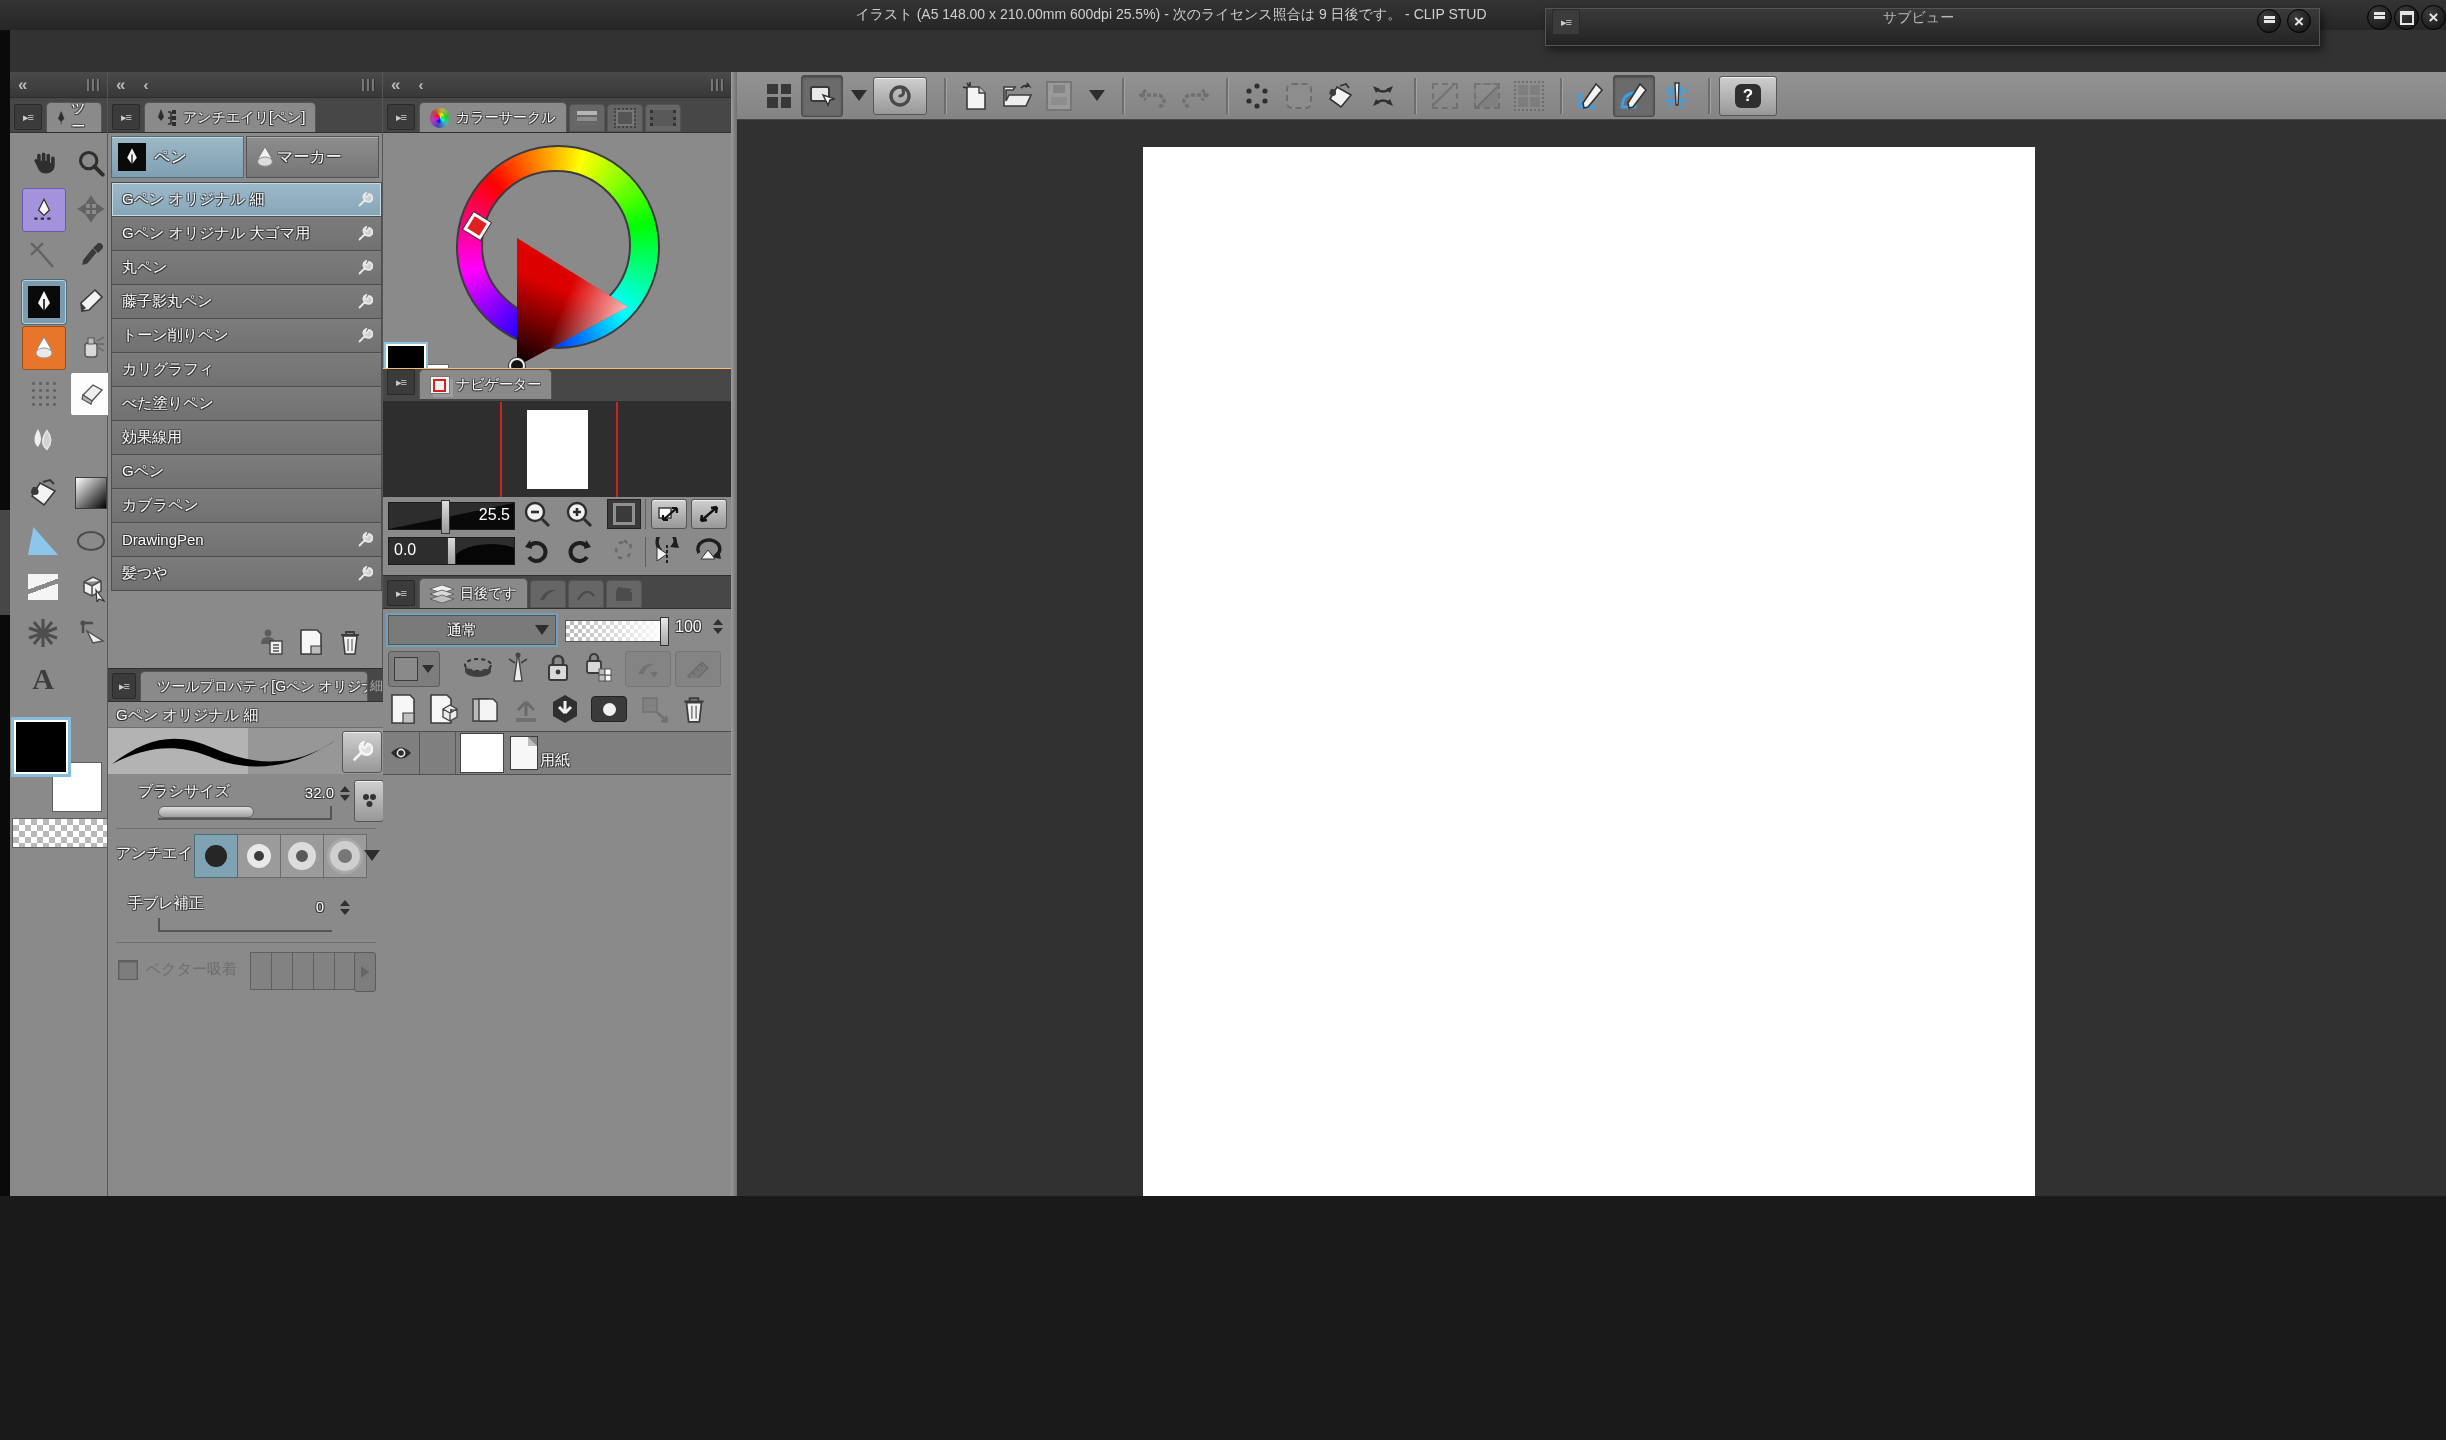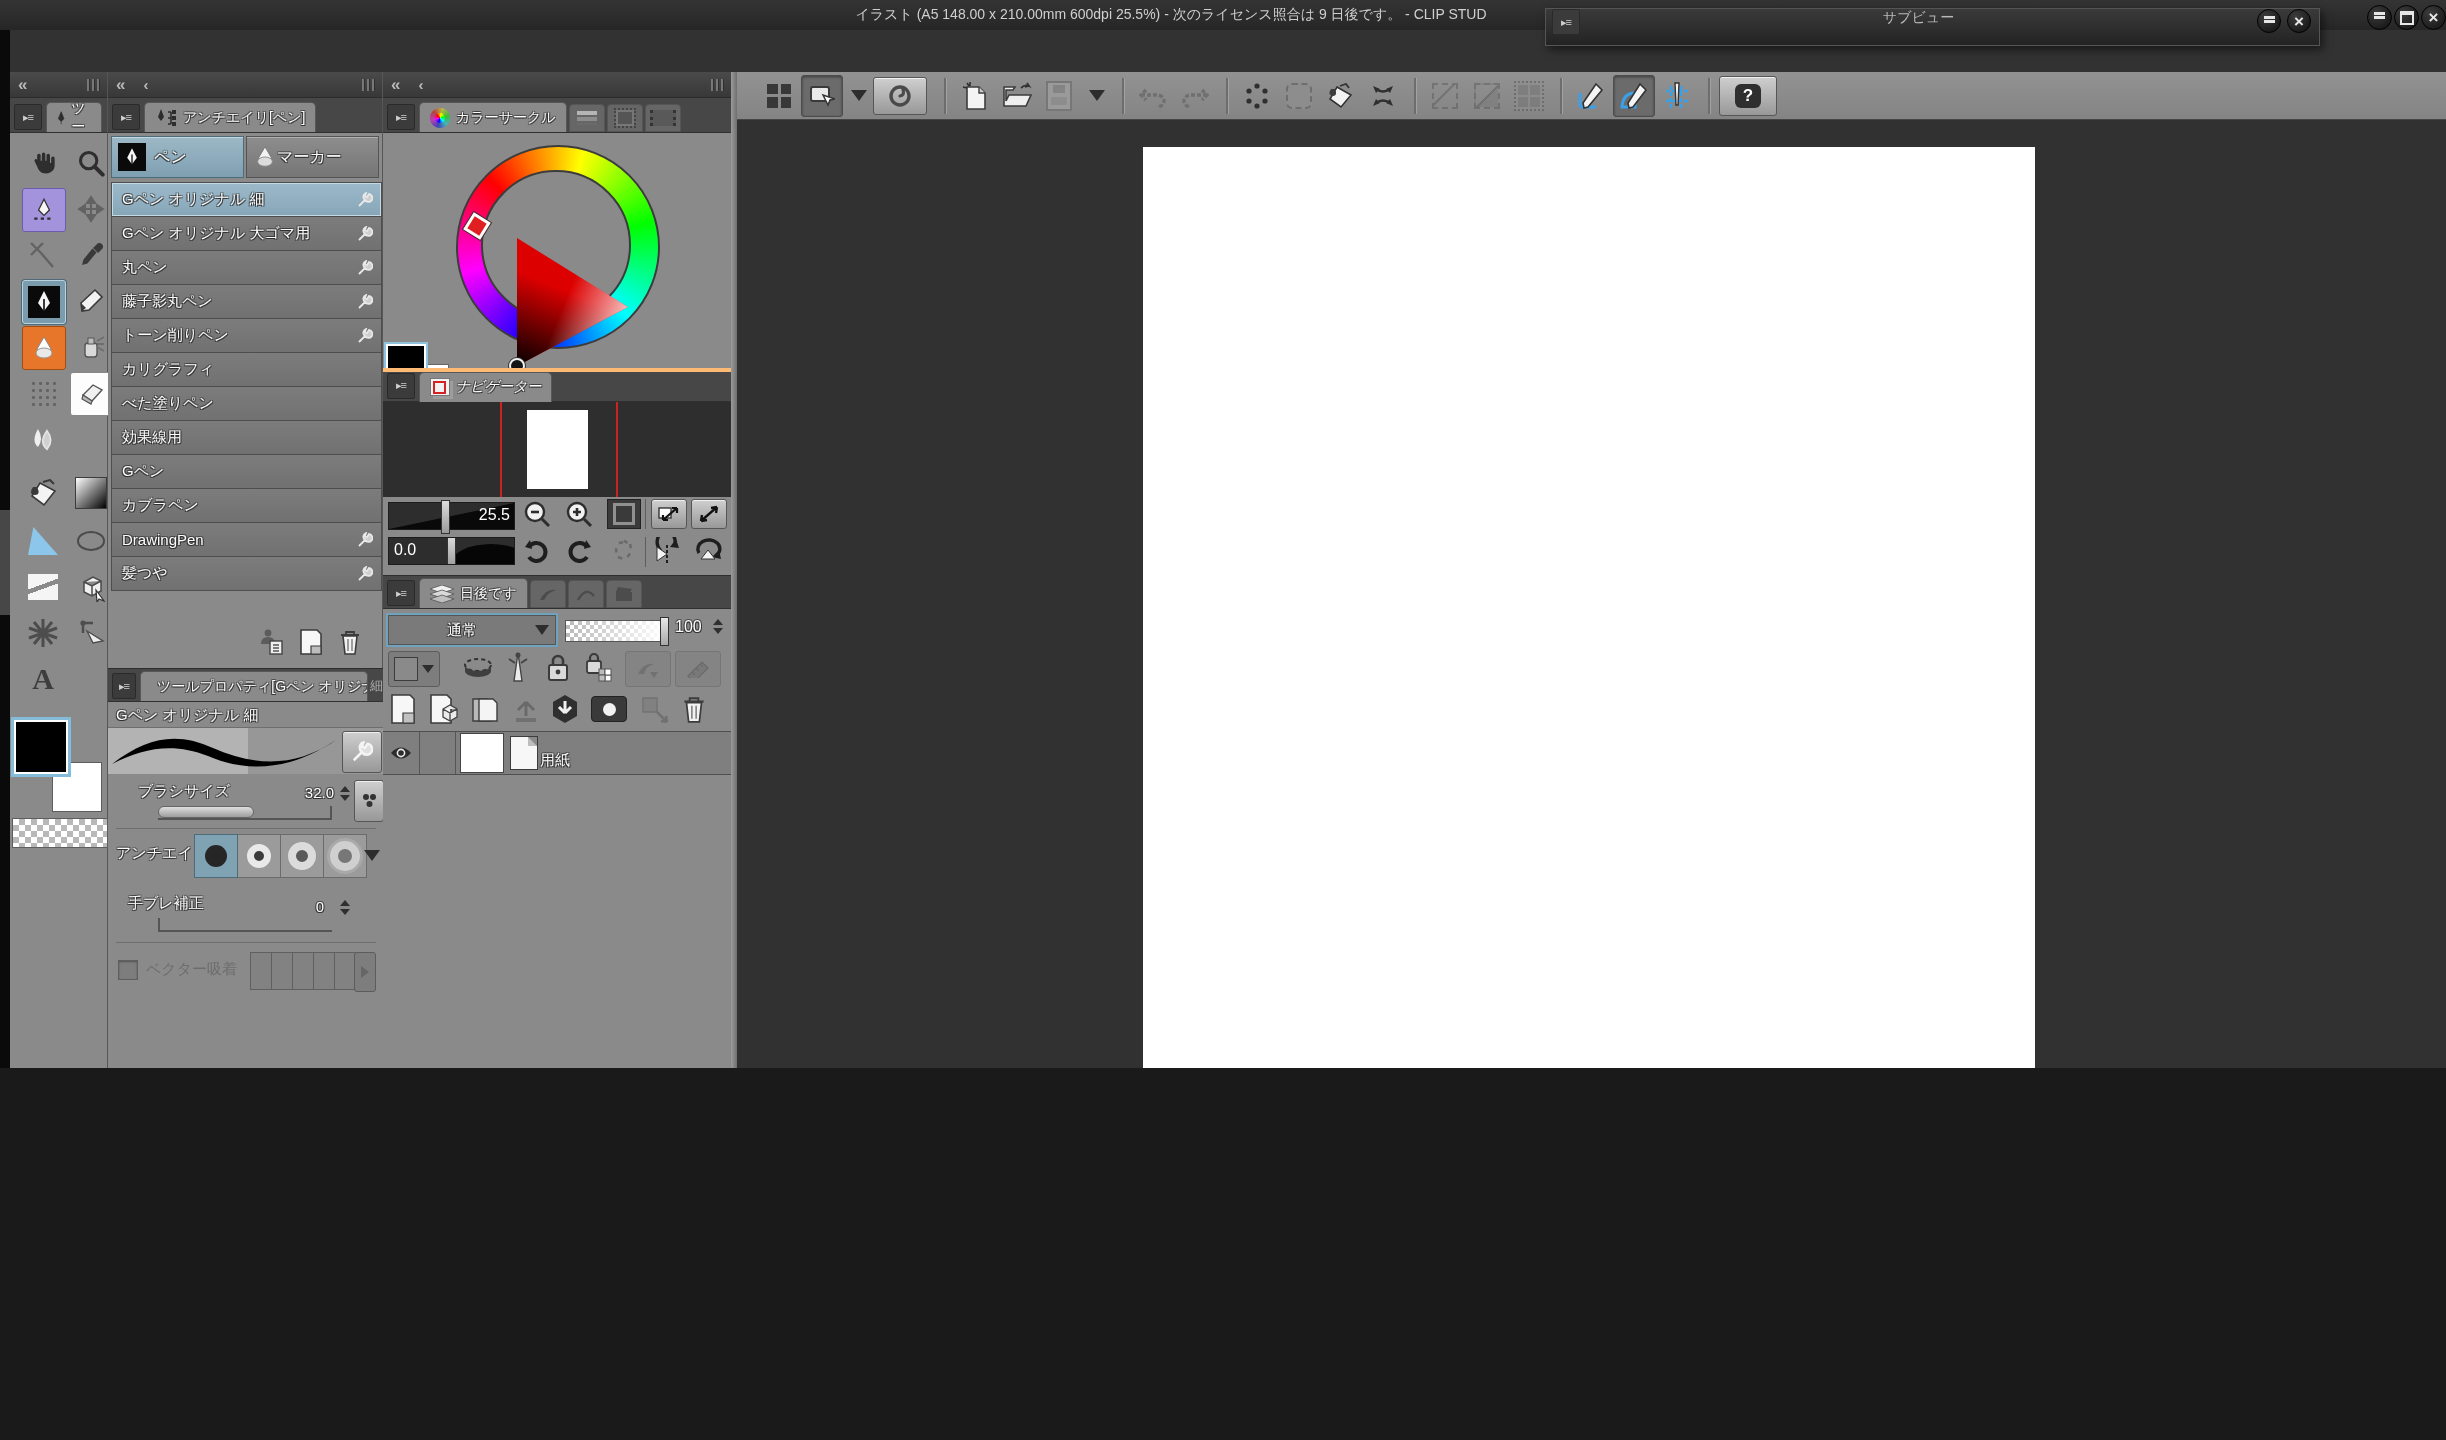--- a/index.html
+++ b/index.html
@@ -1,16 +1,16 @@
 <!DOCTYPE html>
 <html><head>
 <meta charset="utf-8">
 <style>
   html,body{margin:0;padding:0;background:#1a1a1a;}
-  #root{position:relative;width:2446px;height:1068px;overflow:hidden;background:#323232;
+  #root{position:relative;width:2446px;height:1196px;overflow:hidden;background:#323232;
         font-family:"Liberation Sans","DejaVu Sans",sans-serif;font-size:15px;color:#eee;}
   .abs{position:absolute;}
   
   .ot{color:#fdfdfd;text-shadow:1px 1px 0 rgba(45,45,45,.85),-1px -1px 0 rgba(45,45,45,.55),
       1px -1px 0 rgba(45,45,45,.55),-1px 1px 0 rgba(45,45,45,.85);}
   .dis{color:#6d6d6d;text-shadow:none;}
   
   .titlebar{left:0;top:0;width:2446px;height:30px;background:linear-gradient(#343434,#262626);}
   .title-text{left:800px;top:6px;width:742px;text-align:center;font-size:14px;color:#cfcfcf;white-space:nowrap;overflow:hidden;}
   .winbtn{top:5px;width:23px;height:23px;border-radius:50%;background:radial-gradient(circle at 35% 30%,#3c3c3c,#101010);
@@ -627,21 +627,21 @@
       <div class="abs" style="left:145px;top:275px;width:17px;height:17px;background:#b01818;border:1px solid #555;box-shadow:inset 0 1px 2px rgba(0,0,0,.4);"></div>
       <div class="abs ot" style="left:170px;top:274px;">0</div>
       <div class="abs" style="left:194px;top:275px;width:17px;height:17px;background:#1d8c1d;border:1px solid #555;box-shadow:inset 0 1px 2px rgba(0,0,0,.4);"></div>
       <div class="abs ot" style="left:220px;top:274px;">0</div>
       <div class="abs" style="left:244px;top:275px;width:17px;height:17px;background:#1d1dc0;border:1px solid #555;box-shadow:inset 0 1px 2px rgba(0,0,0,.4);"></div>
       <div class="abs ot" style="left:270px;top:274px;">0</div>
       <i class="abs" style="left:304px;top:264px;width:26px;height:26px;border-radius:50%;display:block;
          background:radial-gradient(circle at 50% 50%,#402010 0 38%,transparent 40%),conic-gradient(from 315deg,#f00,#ff0,#0f0,#0ff,#00f,#f0f,#f00);"></i>
     </div>
 
-    <div class="abs tabstrip" style="left:0;top:296px;width:348px;display:flex;align-items:center;padding-left:4px;box-sizing:border-box;border-top:4px solid #fdba74;font-style:italic;">
+    <div class="abs tabstrip" style="left:0;top:296px;width:348px;display:flex;align-items:flex-start;padding-left:4px;box-sizing:border-box;border-top:1px solid #fdba74;">
       <div class="pmenu" style="margin:0 4px 2px 0;"></div>
       <div class="tab-sel">
         <i style="width:18px;height:16px;display:block;background:#f2f2f2;border:1px solid #777;box-shadow:3px 3px 0 #9d9d9d;position:relative;">
           <i class="abs" style="left:2px;top:2px;width:9px;height:9px;border:2.5px solid #d42222;display:block;"></i>
         </i>
         <span class="ot">ナビゲーター</span>
       </div>
     </div>
     <div class="abs" style="left:0;top:330px;width:348px;height:95px;background:#2e2e2e;">
       <div class="abs" style="left:144px;top:8px;width:61px;height:79px;background:#fff;"></div>

